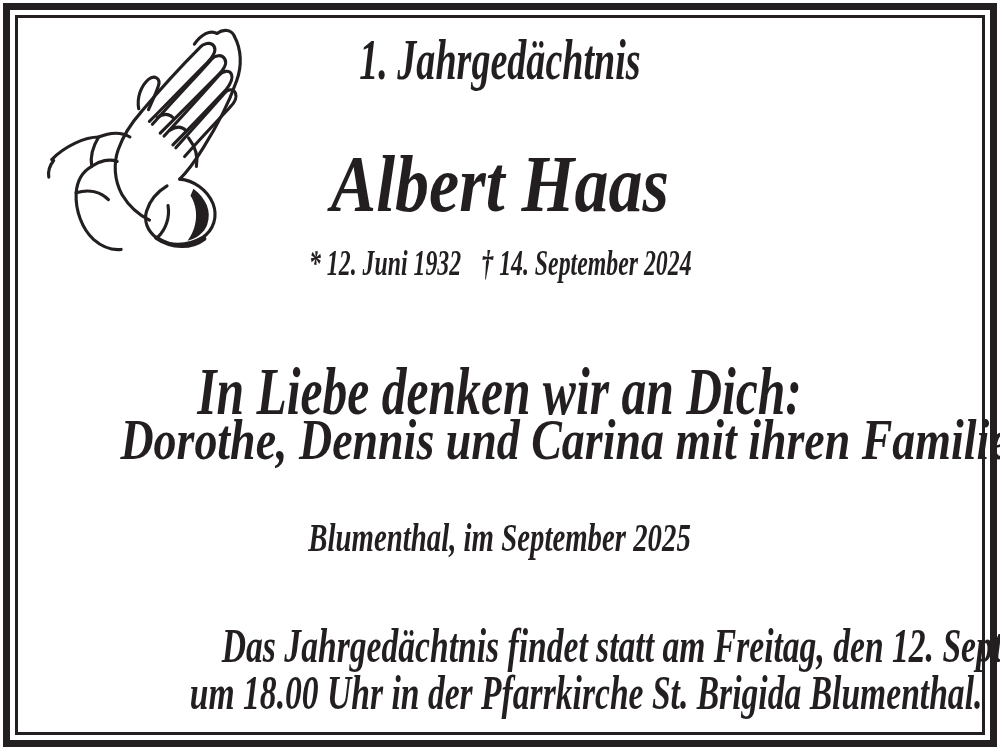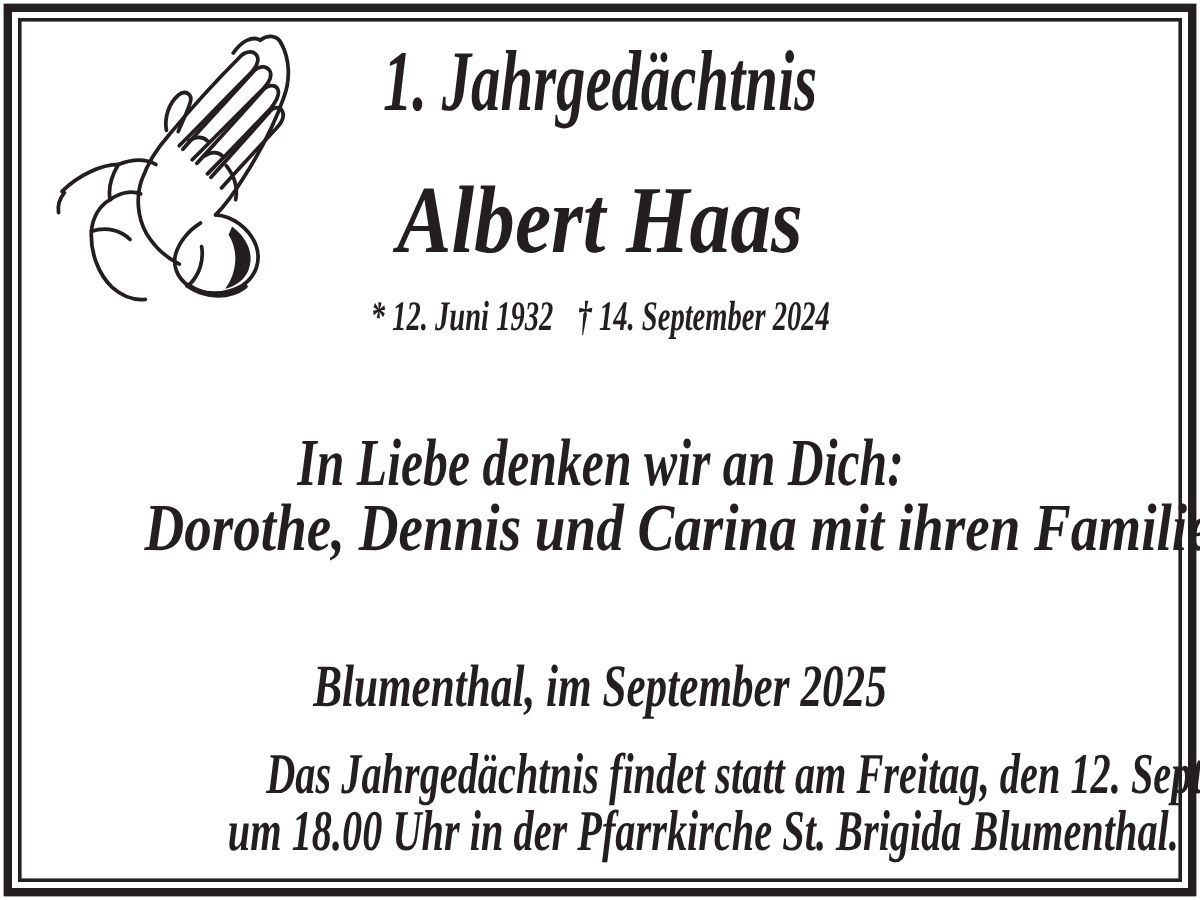--- a/index.html
+++ b/index.html
@@ -30,32 +30,32 @@
     color:#231f20;
     font-style:italic;
     font-weight:700;
     white-space:nowrap;
     line-height:1;
   }
   .line > span{
     display:inline-block;
     transform-origin:50% 50%;
   }
-  .l-header      { top:32px;  font-size:72px; }
+  .l-header      { top:32px;  font-size:56px; }
   .l-header span { transform:scaleX(0.68); }
   .l-name        { top:144px; font-size:80px; }
   .l-name span   { transform:scaleX(0.85); }
   .l-dates       { top:246px; font-size:35px; }
   .l-dates span  { transform:scaleX(0.68); }
   .l-dates .death{ margin-left:0.85em; }
-  .l-intro       { top:358px; font-size:56px; }
+  .l-intro       { top:358px; font-size:67px; }
   .l-intro span  { transform:scaleX(0.74); }
   .l-family      { top:412px; font-size:56px; }
   .l-family span { transform:scaleX(0.82); }
-  .l-place       { top:546px; font-size:50px; }
+  .l-place       { top:518px; font-size:40px; }
   .l-place span  { transform:scaleX(0.72); }
   .l-announce    { top:622px; font-size:48px; line-height:47px; }
   .l-announce span{ transform:scaleX(0.70); }
 </style>
 </head>
 <body>
 
 <div class="frame-outer"></div>
 <div class="frame-inner"></div>
 

